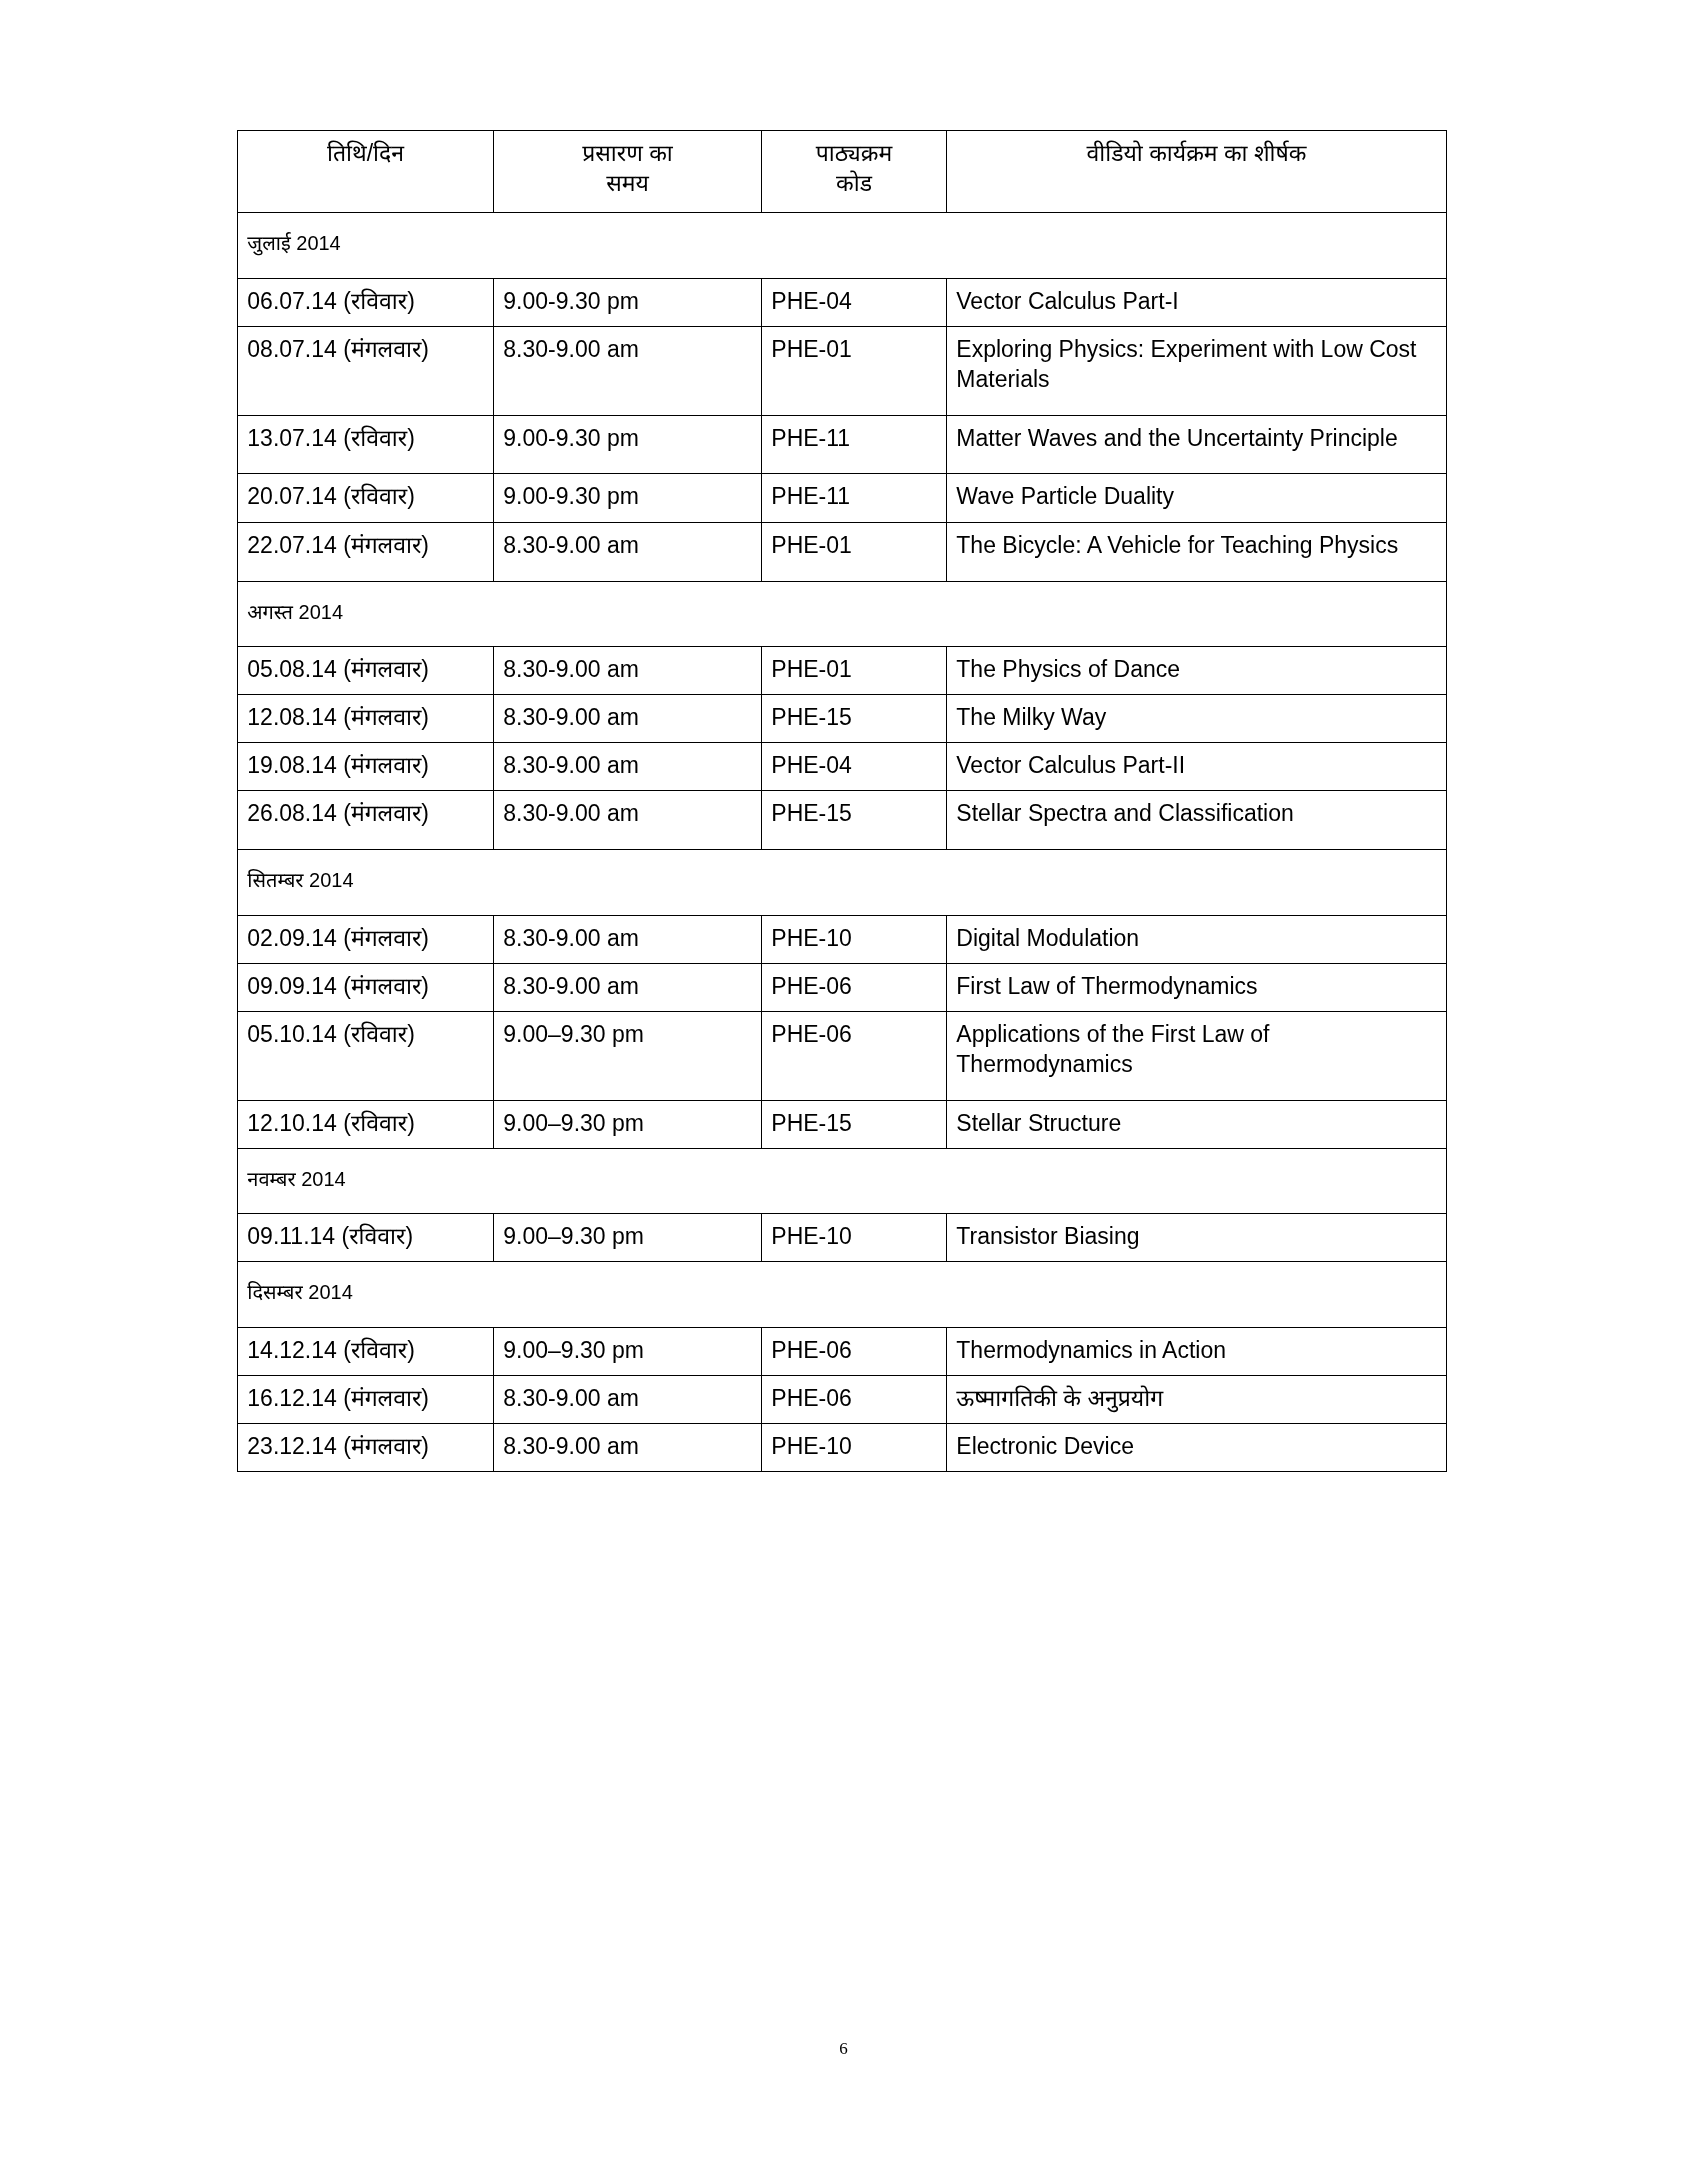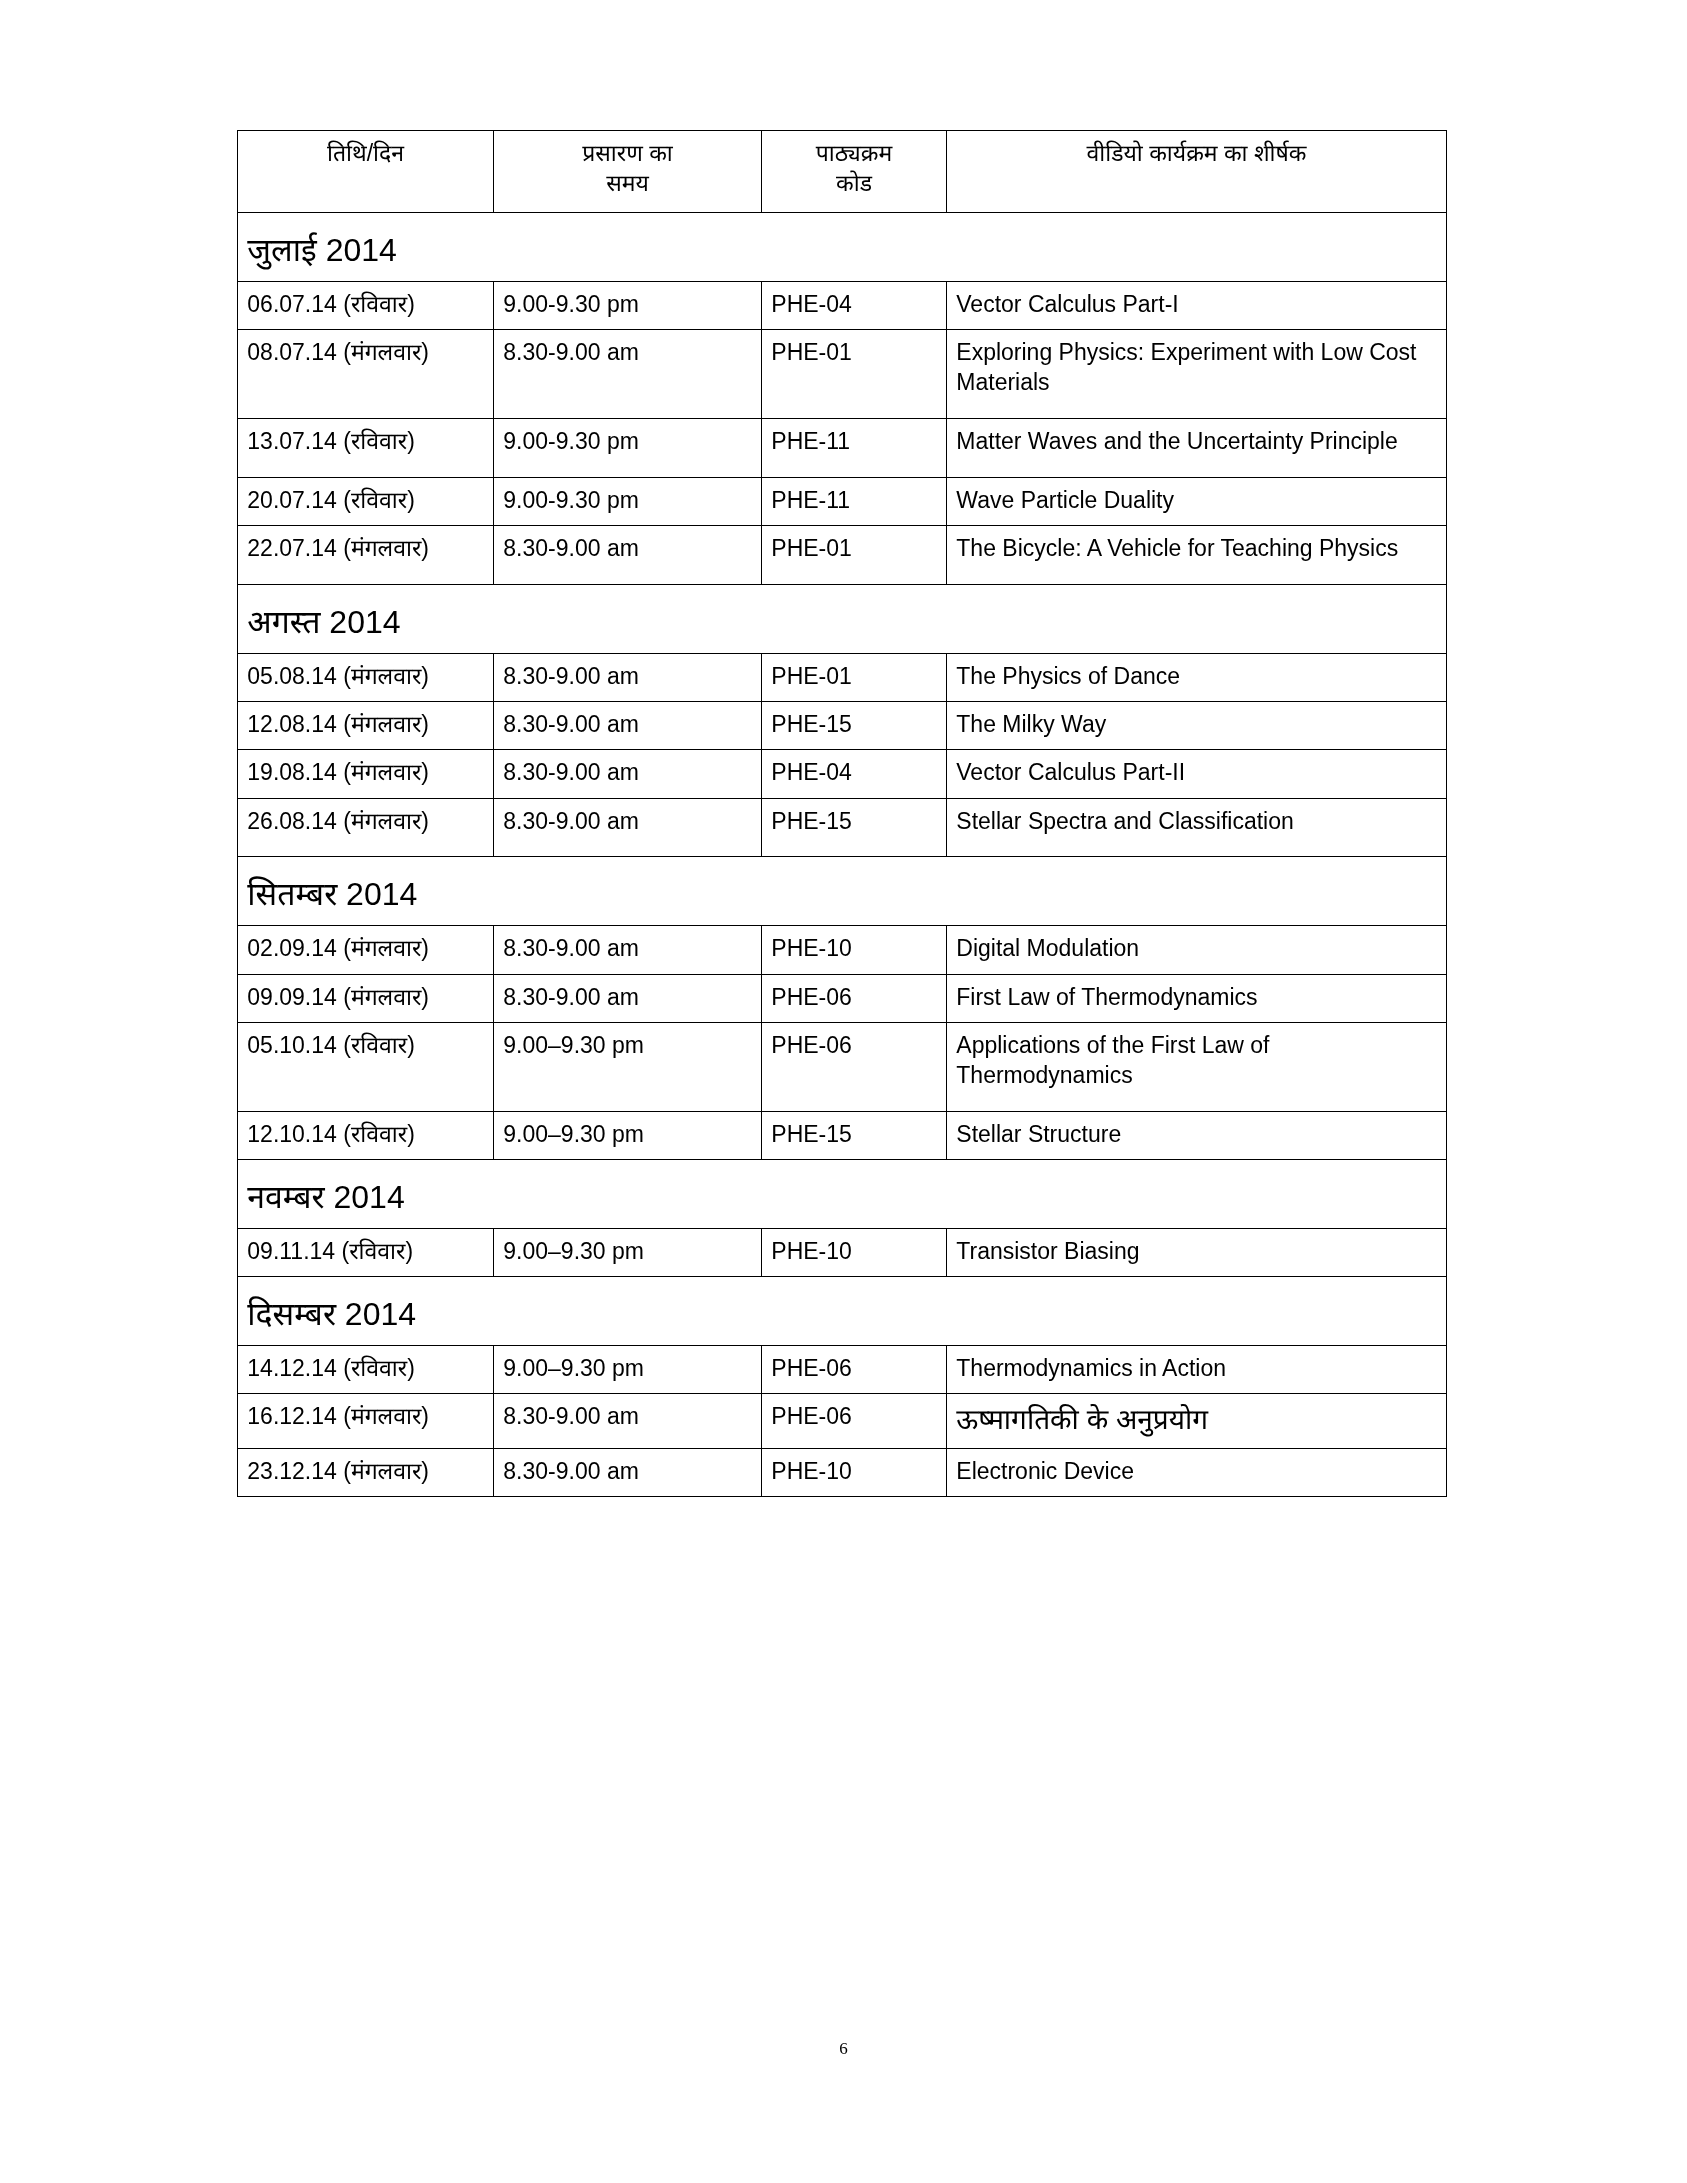--- a/index.html
+++ b/index.html
@@ -61,21 +61,21 @@
     font-size: 24px;
     line-height: 1.42;
     padding-top: 12px;
     padding-bottom: 12px;
     height: 64px;
   }
 
   
   tr.month-row td {
     font-family: "Liberation Sans", "DejaVu Sans", sans-serif;
-    font-size: 32px;
+    font-size: 20px;
     padding-top: 17px;
     height: 38px;
     text-align: left;
   }
 
   
   td.cell-date {
     font-family: "Liberation Sans", "DejaVu Sans", sans-serif;
     font-size: 22px;
     white-space: nowrap;
@@ -85,21 +85,21 @@
   td.cell-time,
   td.cell-code,
   td.cell-title {
     font-family: Liberation Sans, sans-serif;
     font-size: 24px;
     padding-top: 10px;
     padding-bottom: 12px;
   }
   td.cell-title.devanagari {
     font-family: "Liberation Sans", "DejaVu Sans", sans-serif;
-    font-size: 28px;
+    font-size: 23px;
     margin-left: 38px;
   }
 
   tr.tall td { padding-bottom: 20px; }
 
   
   .page-number {
     position: absolute;
     left: 0;
     top: 2039px;

